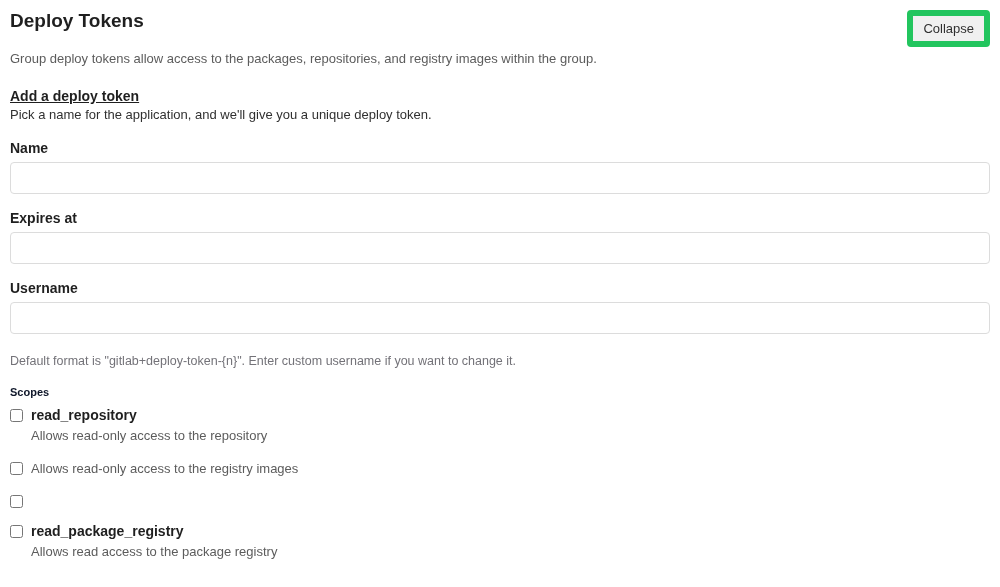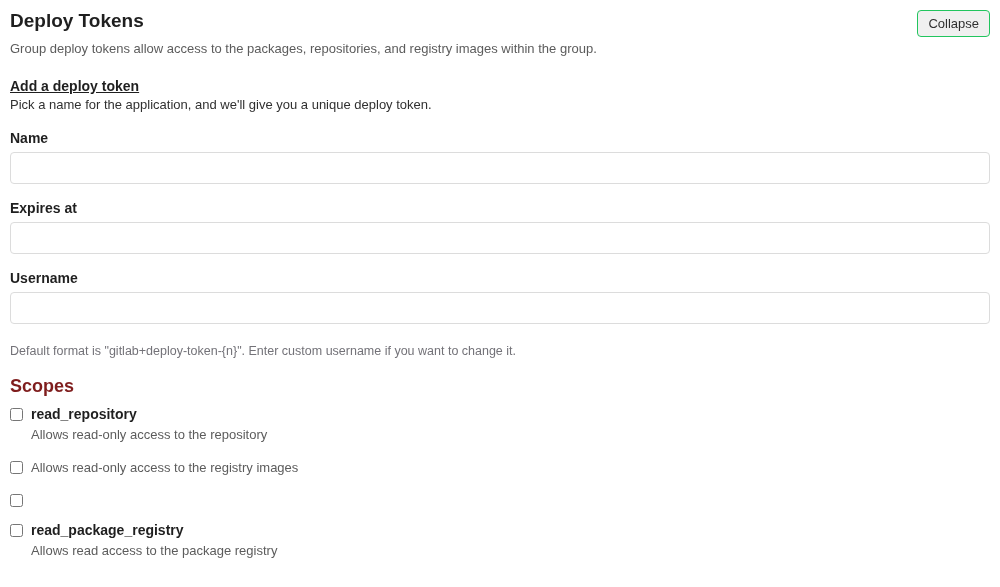--- a/index.html
+++ b/index.html
@@ -27,21 +27,21 @@
       font-weight: 600;
       color: #1f1f1f;
     }
     .subtitle {
       color: #5c5c5c;
       font-size: 13px;
       margin-bottom: 22px;
     }
     .collapse-btn {
       background: #f0f0f0;
-      border: 1px solid #22c55e;
+      border: 6px solid #22c55e;
       border-radius: 4px;
       padding: 5px 10px;
       font-size: 13px;
       color: #303030;
       cursor: pointer;
     }
     .section-title {
       font-weight: 600;
       font-size: 14px;
       margin-bottom: 3px;
@@ -72,22 +72,22 @@
     .form-group {
       margin-bottom: 16px;
     }
     .help-text {
       color: #737278;
       font-size: 12.5px;
       margin-top: 20px;
     }
     .scopes-title {
       font-weight: 600;
-      font-size: 18px;
-      color: #7f1d1d;
+      font-size: 11px;
+      color: #0f172a;
       margin-bottom: 8px;
       margin-top: 18px;
     }
     .scope-item {
       display: flex;
       align-items: flex-start;
       margin-bottom: 14px;
     }
     .scope-item input[type="checkbox"] {
       margin-top: 3px;

